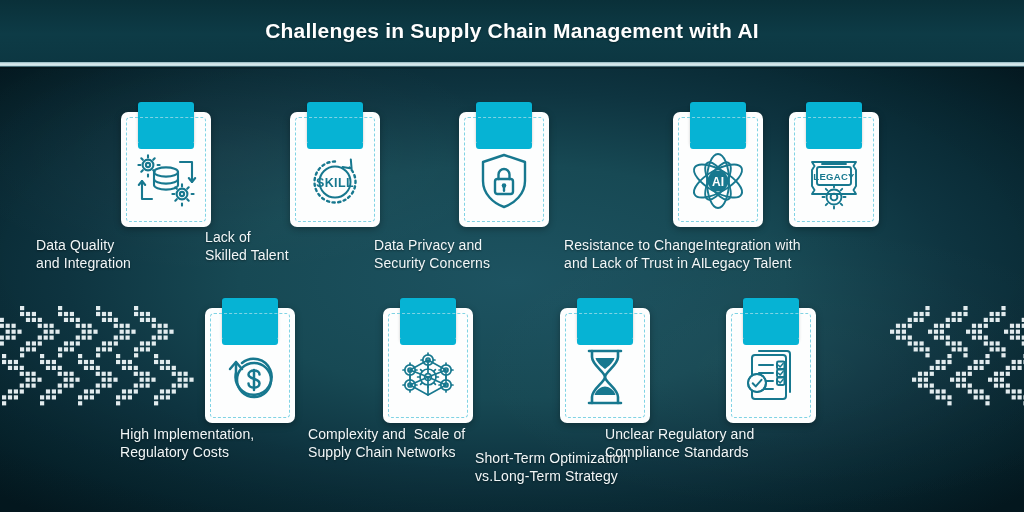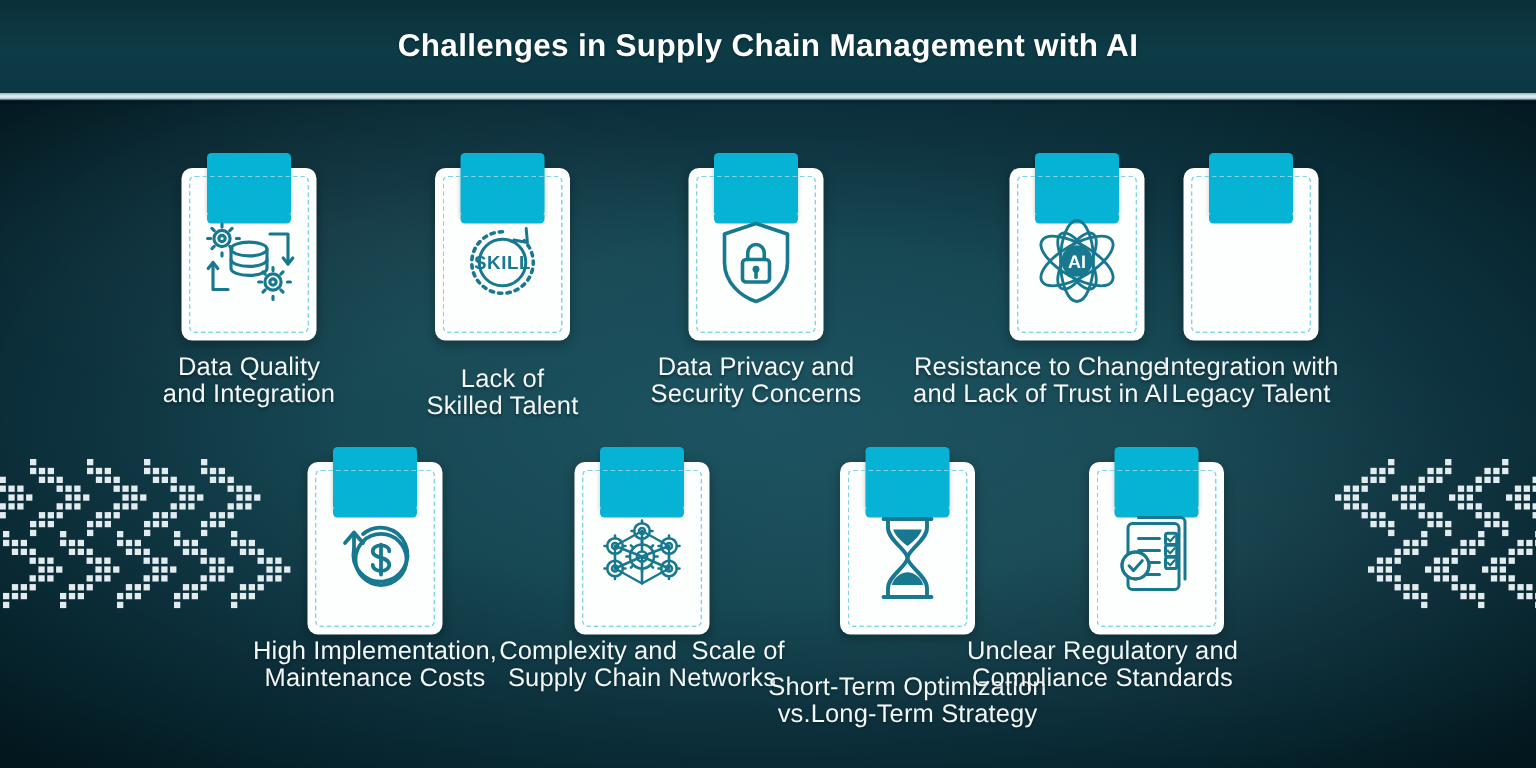--- a/index.html
+++ b/index.html
@@ -64,27 +64,27 @@
     top:-10px;width:56px;height:42px;border-radius:3px;
     background:#06b3d4;
     box-shadow:0 2px 3px rgba(0,0,0,.22);
   }
   .card .tab:after{
     content:"";position:absolute;left:0;right:0;bottom:-5px;height:6px;
     background:#06b3d4;border-radius:0 0 3px 3px;
   }
   .card .icon{
     position:absolute;left:0;right:0;top:34px;height:70px;
-    display:flex;justify-content:center;
+    display:flex;align-items:center;justify-content:center;
   }
   .card .icon svg{display:block;}
 
   .label{
-    position:absolute;text-align:center;color:#f2f7f8;
-    font-size:17px;line-height:18px;letter-spacing:.1px;
+    position:absolute;text-align:left;color:#f2f7f8;
+    font-size:14px;line-height:18px;letter-spacing:.1px;
     text-shadow:0 1px 2px rgba(0,0,0,.4);
     white-space:pre;
   }
 </style>
 </head>
 <body>
 
 <div id="stage">
 
   <div class="header">
@@ -586,21 +586,21 @@
         <div class="dash"></div>
         <div class="icon">
    <svg width="58" height="56" viewBox="0 0 58 56" fill="none" stroke="#17788f" stroke-width="2" stroke-linecap="round" stroke-linejoin="round">
      <circle cx="29" cy="29" r="15.5"></circle>
      <path d="M29 8.5a20.5 20.5 0 1 0 14.5 6" stroke-dasharray="2.2 3.4" stroke-width="2.4"></path>
      <path d="M44.8 6.4 45.6 15.6 36.6 14"></path>
      <text x="29" y="33.5" font-family="Liberation Sans, sans-serif" font-size="12.5" font-weight="bold" fill="#17788f" stroke="none" text-anchor="middle" letter-spacing="0.4">SKILL</text>
    </svg>
         </div>
       </div>
-      <div class="label" style="top: 244px; left: 205px; width: 260px;">Lack of
+      <div class="label" style="top: 228px; left: 205px; width: 260px;">Lack of
 Skilled Talent</div>
       <div class="card" style="left: 459px; top: 112px;">
         <div class="tab"></div>
         <div class="dash"></div>
         <div class="icon">
    <svg width="52" height="58" viewBox="0 0 52 58" fill="none" stroke="#17788f" stroke-width="2.4" stroke-linecap="round" stroke-linejoin="round">
      <path d="M26 3 5 10v19c0 13 10.5 22.5 21 26 10.5-3.5 21-13 21-26V10L26 3z"></path>
      <rect x="17" y="27" width="18" height="15" rx="2.4"></rect>
      <path d="M20.5 27v-4.5a5.5 5.5 0 0 1 11 0V27"></path>
      <circle cx="26" cy="33.5" r="2.3" fill="#17788f" stroke="none"></circle>
@@ -623,39 +623,50 @@
      <ellipse cx="30" cy="28" rx="21" ry="8.5" transform="rotate(120 30 28)"></ellipse>
      <text x="30" y="32.6" font-family="Liberation Sans, sans-serif" font-size="12" font-weight="bold" fill="#ffffff" stroke="none" text-anchor="middle">AI</text>
    </svg>
         </div>
       </div>
       <div class="label" style="top: 236px; left: 564px; width: 260px;">Resistance to Change
 and Lack of Trust in AI</div>
       <div class="card" style="left: 789px; top: 112px;">
         <div class="tab"></div>
         <div class="dash"></div>
+        <div class="icon">
+   <svg width="62" height="58" viewBox="0 0 62 58" fill="none" stroke="#17788f" stroke-width="1.9" stroke-linecap="round" stroke-linejoin="round">
+     <path d="M9 10h44l-2.5 4 2.5 4v16l-2.5 4 2.5 4H9l2.5-4L9 34V18l2.5-4L9 10z"></path>
+     <rect x="14" y="15" width="34" height="18" rx="2.2"></rect>
+     <path d="M19 12h24"></path>
+     <text x="31" y="28.2" font-family="Liberation Sans, sans-serif" font-size="9.5" font-weight="bold" fill="#17788f" stroke="none" text-anchor="middle" letter-spacing="0.3">LEGACY</text>
+     <circle cx="31" cy="45" r="7.5"></circle>
+            <circle cx="31" cy="45" r="3.4"></circle>
+     <path d="M31 35.5v-2M31 54.5v2M21.5 45h-2M40.5 45h2M24.3 38.3l-1.5-1.5M37.7 51.7l1.5 1.5M37.7 38.3l1.5-1.5M24.3 51.7l-1.5 1.5"></path>
+   </svg>
+        </div>
       </div>
       <div class="label" style="top: 236px; left: 704px; width: 260px;">Integration with
 Legacy Talent</div>
       <div class="card" style="left: 205px; top: 308px;">
         <div class="tab"></div>
         <div class="dash"></div>
         <div class="icon">
    <svg width="60" height="56" viewBox="0 0 60 56" fill="none" stroke="#17788f" stroke-width="2.5" stroke-linecap="round" stroke-linejoin="round">
      <path d="M16 24a18 18 0 1 0 6-10"></path>
      <circle cx="34" cy="31" r="17"></circle>
      <path d="M16 29V14"></path>
             <path d="M16 13l-6 7M16 13l6 7"></path>
      <path d="M34 21v20"></path>
      <path d="M39.5 25.5c0-2.4-2.4-3.9-5.5-3.9s-5.5 1.6-5.5 3.9c0 5.3 11 3.2 11 9 0 2.4-2.4 4.1-5.5 4.1s-5.5-1.7-5.5-4.1"></path>
    </svg>
         </div>
       </div>
       <div class="label" style="top: 425px; left: 120px; width: 260px;">High Implementation,
-Maintenance Costs</div>
+Regulatory Costs</div>
       <div class="card" style="left: 383px; top: 308px;">
         <div class="tab"></div>
         <div class="dash"></div>
         <div class="icon">
    <svg width="64" height="58" viewBox="0 0 64 58" fill="none" stroke="#17788f" stroke-width="1.7" stroke-linecap="round" stroke-linejoin="round">
      <path d="M32 12 14 22v15l18 10 18-10V22L32 12z" stroke-width="1.5"></path>
      <path d="M32 12v13M14 22l18 7M50 22l-18 7M14 37l18-8M50 37l-18-8M32 29v18"></path>
      <circle cx="32" cy="29" r="8"></circle>
             <circle cx="32" cy="29" r="3.4"></circle>
      <path d="M32 21v-2.4M32 37v2.4M24 29h-2.4M40 29h2.4M26.3 23.3l-1.7-1.7M37.7 34.7l1.7 1.7M37.7 23.3l1.7-1.7M26.3 34.7l-1.7 1.7"></path>
@@ -670,21 +681,21 @@
      <path d="M50 16.8V15M50 27.2V29M44.8 22H43M55.2 22H57"></path>
      <circle cx="14" cy="37" r="5.2"></circle>
             <circle cx="14" cy="37" r="2"></circle>
      <path d="M14 31.8V30M14 42.2V44M8.8 37H7M19.2 37H21"></path>
      <circle cx="50" cy="37" r="5.2"></circle>
             <circle cx="50" cy="37" r="2"></circle>
      <path d="M50 31.8V30M50 42.2V44M44.8 37H43M55.2 37H57"></path>
    </svg>
         </div>
       </div>
-      <div class="label" style="top: 425px; left: 298px; width: 260px;">Complexity and  Scale of
+      <div class="label" style="top: 425px; left: 308px; width: 260px;">Complexity and  Scale of
 Supply Chain Networks</div>
       <div class="card" style="left: 560px; top: 308px;">
         <div class="tab"></div>
         <div class="dash"></div>
         <div class="icon">
    <svg width="48" height="60" viewBox="0 0 48 60" fill="none" stroke="#17788f" stroke-width="2.6" stroke-linecap="round" stroke-linejoin="round">
      <path d="M8 4h32M8 56h32"></path>
      <path d="M11 4v6c0 8 13 15 13 20s-13 12-13 20v6"></path>
      <path d="M37 4v6c0 8-13 15-13 20s13 12 13 20v6"></path>
      <path d="M13.5 48c1.5-5.5 7-8.5 10.5-8.5S33 42.5 34.5 48z" fill="#17788f" stroke="none"></path>

